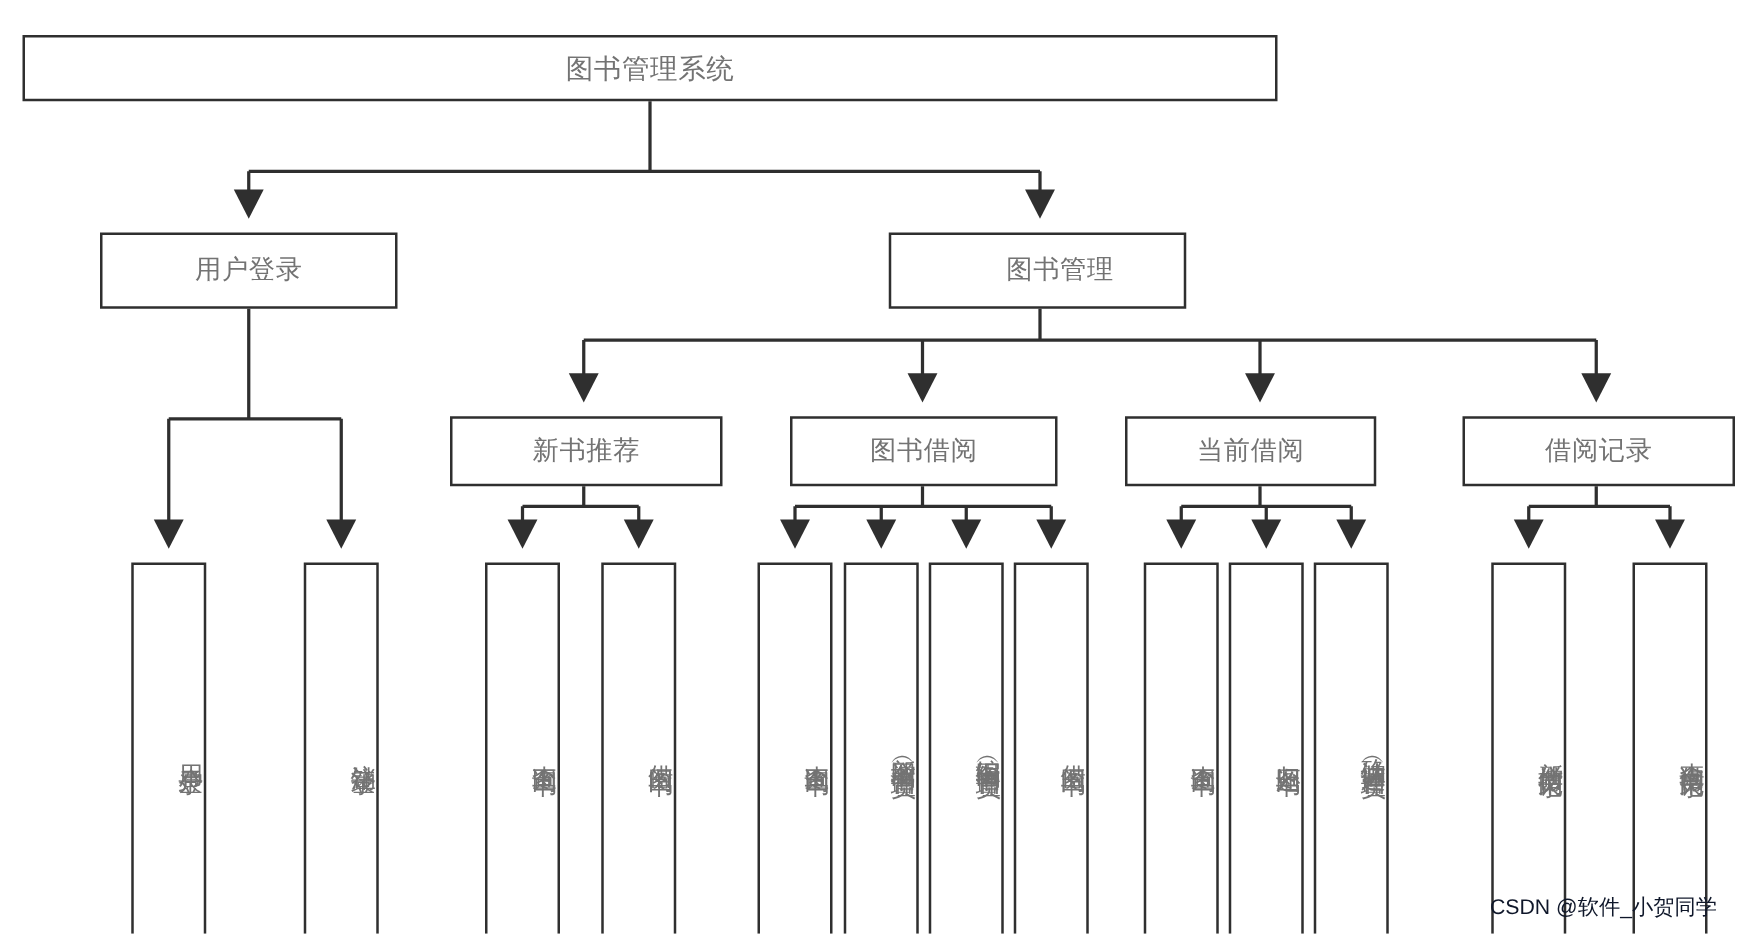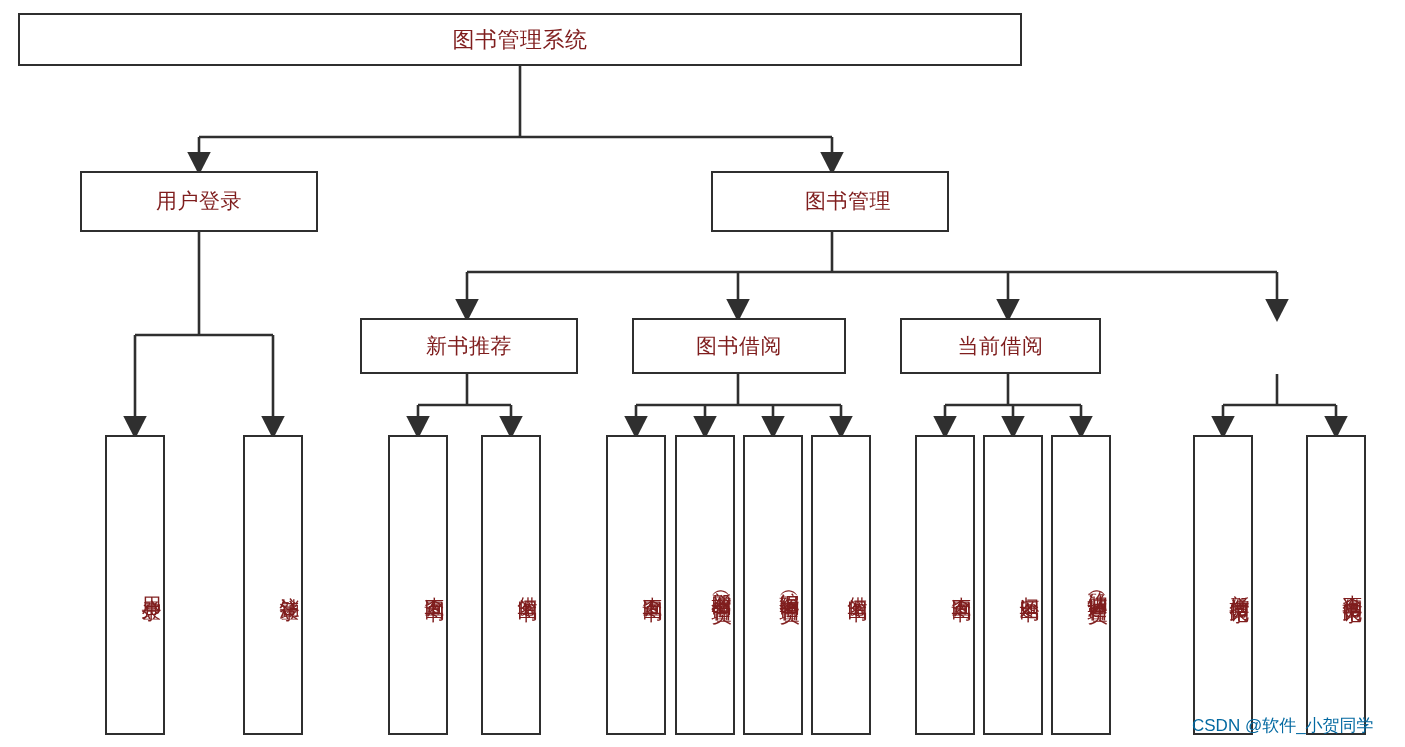--- a/index.html
+++ b/index.html
@@ -30,22 +30,23 @@
   }
   .node {
     position: absolute;
     border: 2px solid #2f2f2f;
     background: #ffffff;
     display: flex;
     align-items: center;
     justify-content: center;
     text-align: right;
     line-height: 1.18;
-    color: #7f1d1d;
+    color: #737373;
     font-weight: 500;
+    margin-top: 15px;
   }
   .node.horiz {
     font-size: 21px;
     letter-spacing: 0.5px;
   }
   .node.root {
     font-size: 22px;
   }
   .node.vert {
     writing-mode: vertical-rl;
@@ -57,21 +58,21 @@
     justify-content: center;
   }
   .node.vert span {
     display: block;
   }
   .watermark {
     position: absolute;
     left: 1192px;
     top: 714px;
     font-size: 17px;
-    color: #0369a1;
+    color: #0f172a;
     white-space: nowrap;
     font-family: "Liberation Sans", "DejaVu Sans", sans-serif;
   }
 </style>
 </head>
 <body>
 
 <div id="diagram-root">
 
   <svg id="edge-layer" viewBox="0 0 1405 747" width="1405" height="747" xmlns="http://www.w3.org/2000/svg">
@@ -137,20 +138,23 @@
 
   <div class="node horiz" style="left:360px; top:318px; width:218px; height:56px;">
     <span>新书推荐</span>
   </div>
   <div class="node horiz" style="left:632px; top:318px; width:214px; height:56px;">
     <span>图书借阅</span>
   </div>
   <div class="node horiz" style="left:900px; top:318px; width:201px; height:56px;">
     <span>当前借阅</span>
   </div>
+  <div class="node horiz" style="left:1170px; top:318px; width:218px; height:56px;">
+    <span>借阅记录</span>
+  </div>
 
   <div class="node vert" style="left:105px; top:435px; width:60px; height:300px;">
     <span>用户登录</span>
   </div>
   <div class="node vert" style="left:243px; top:435px; width:60px; height:300px;">
     <span>注销登录</span>
   </div>
 
   <div class="node vert" style="left:388px; top:435px; width:60px; height:300px;">
     <span>查询图书</span>

